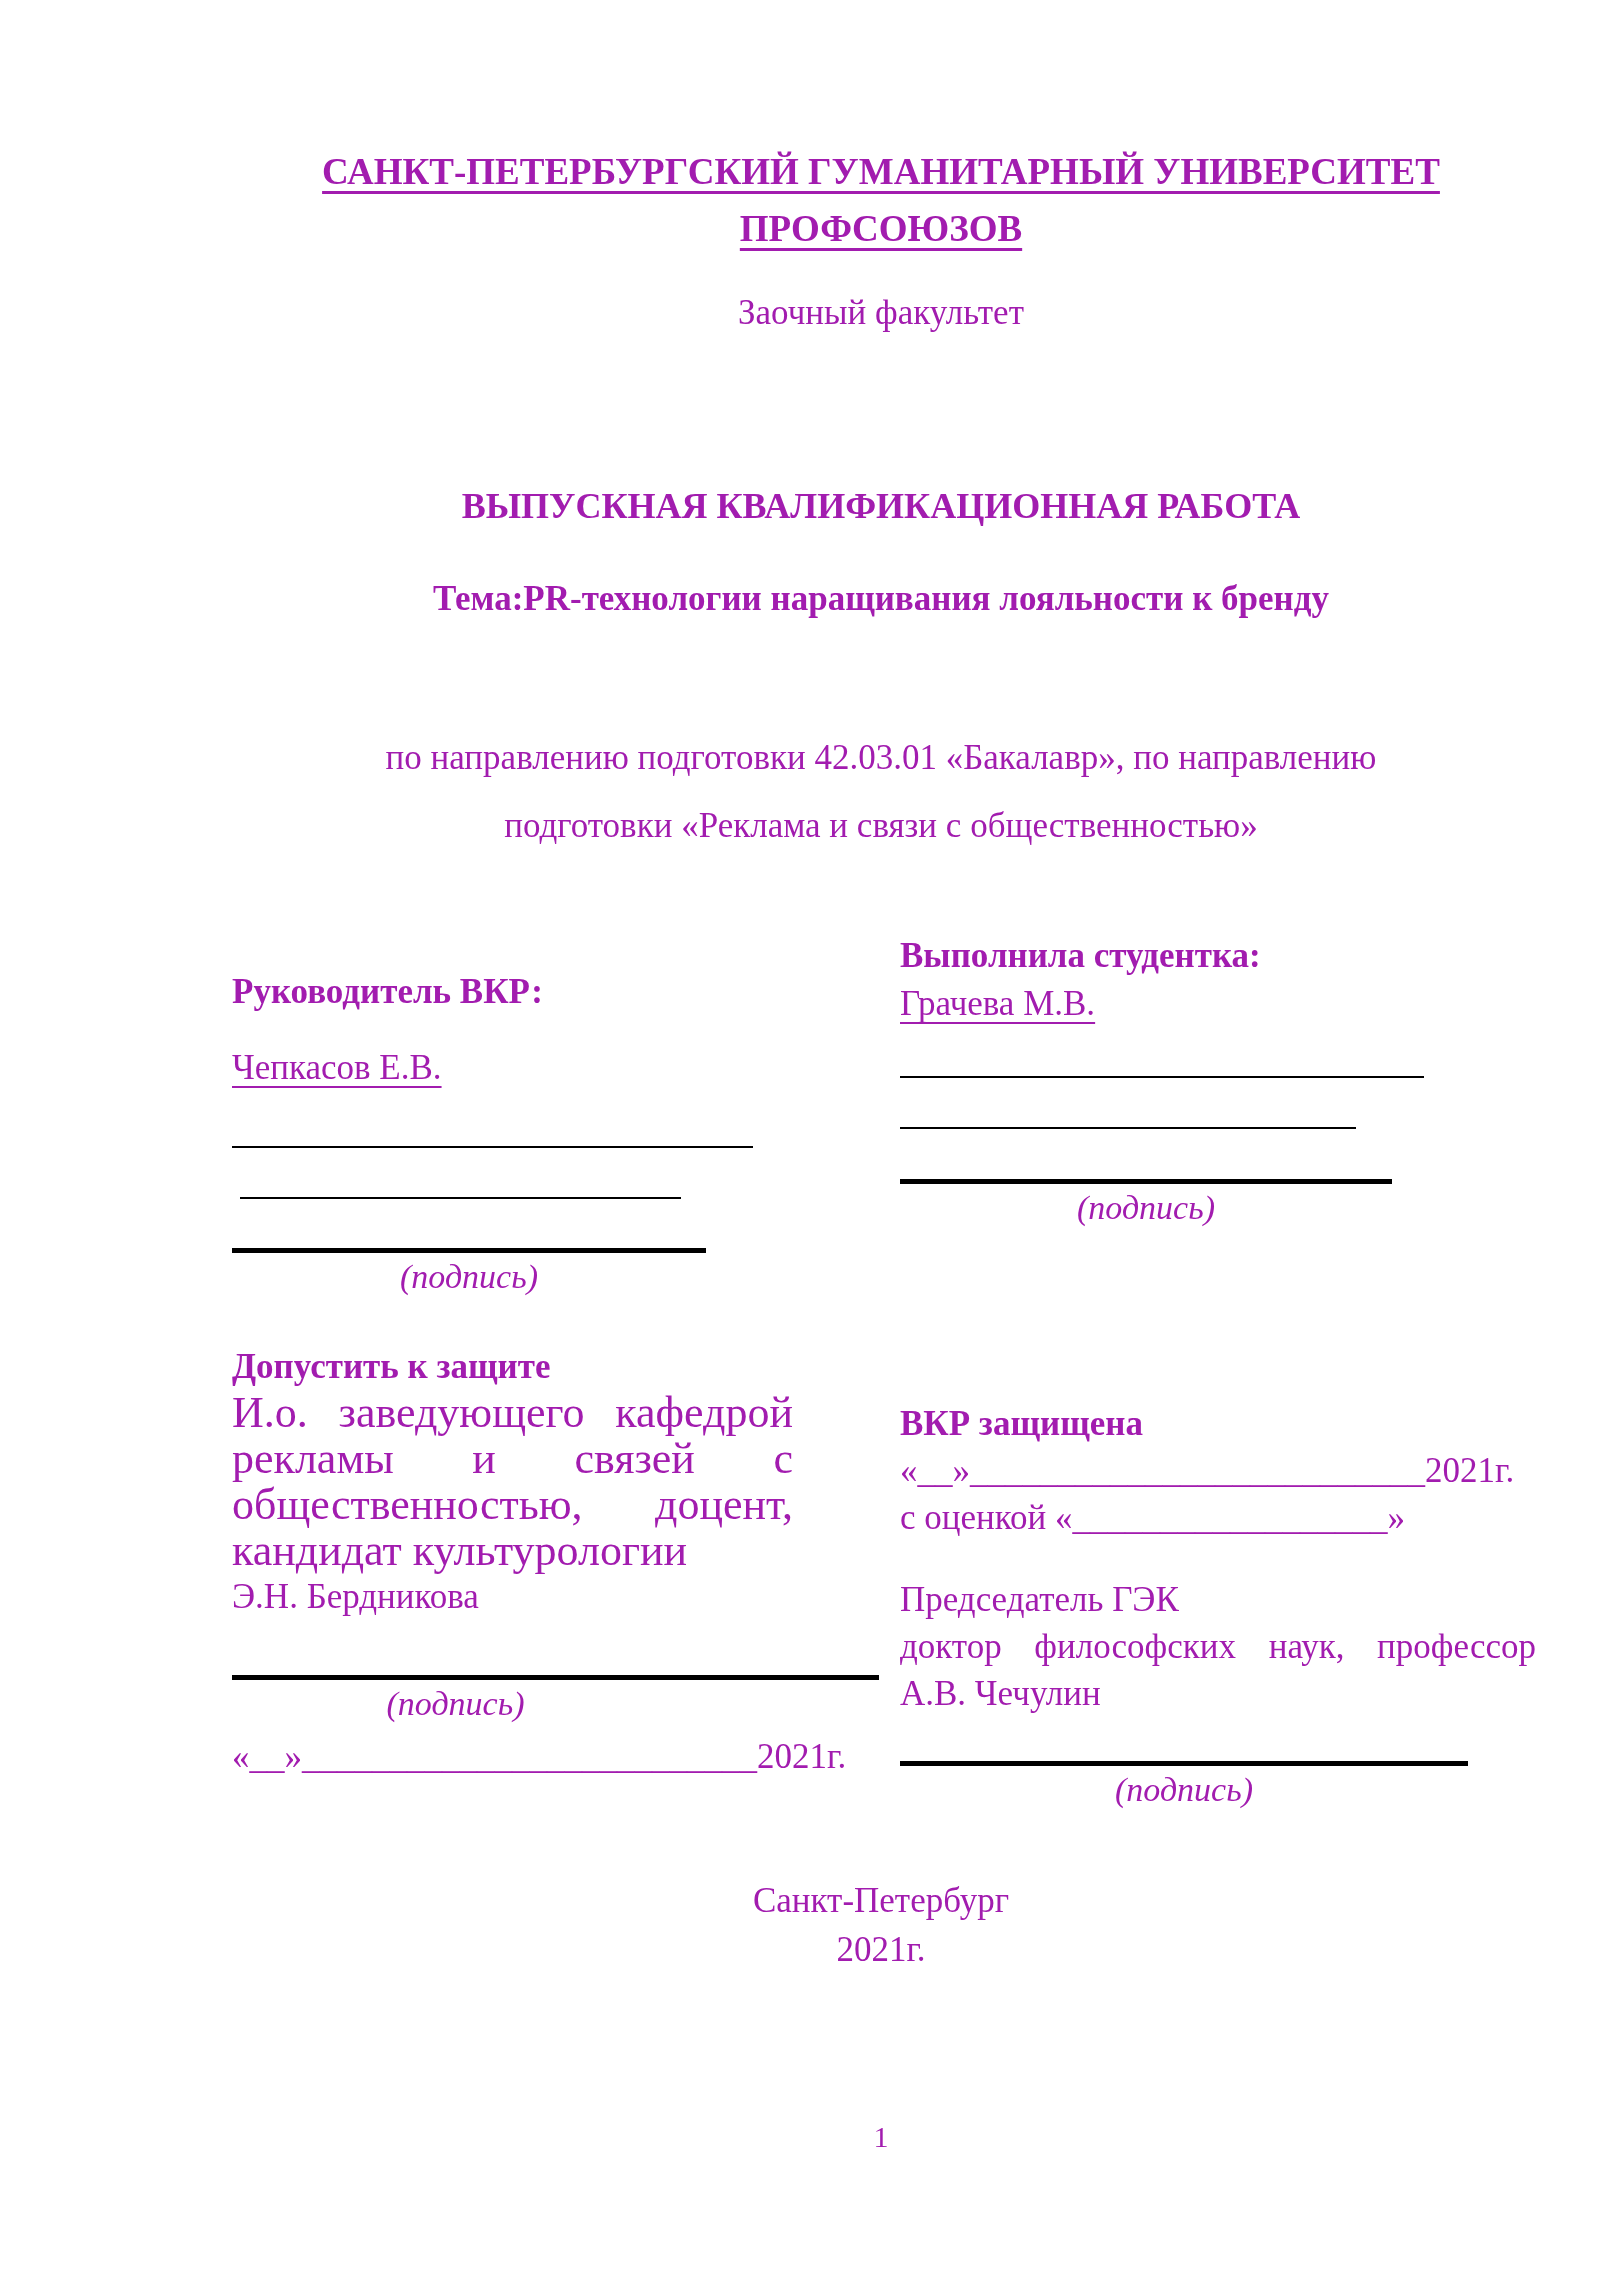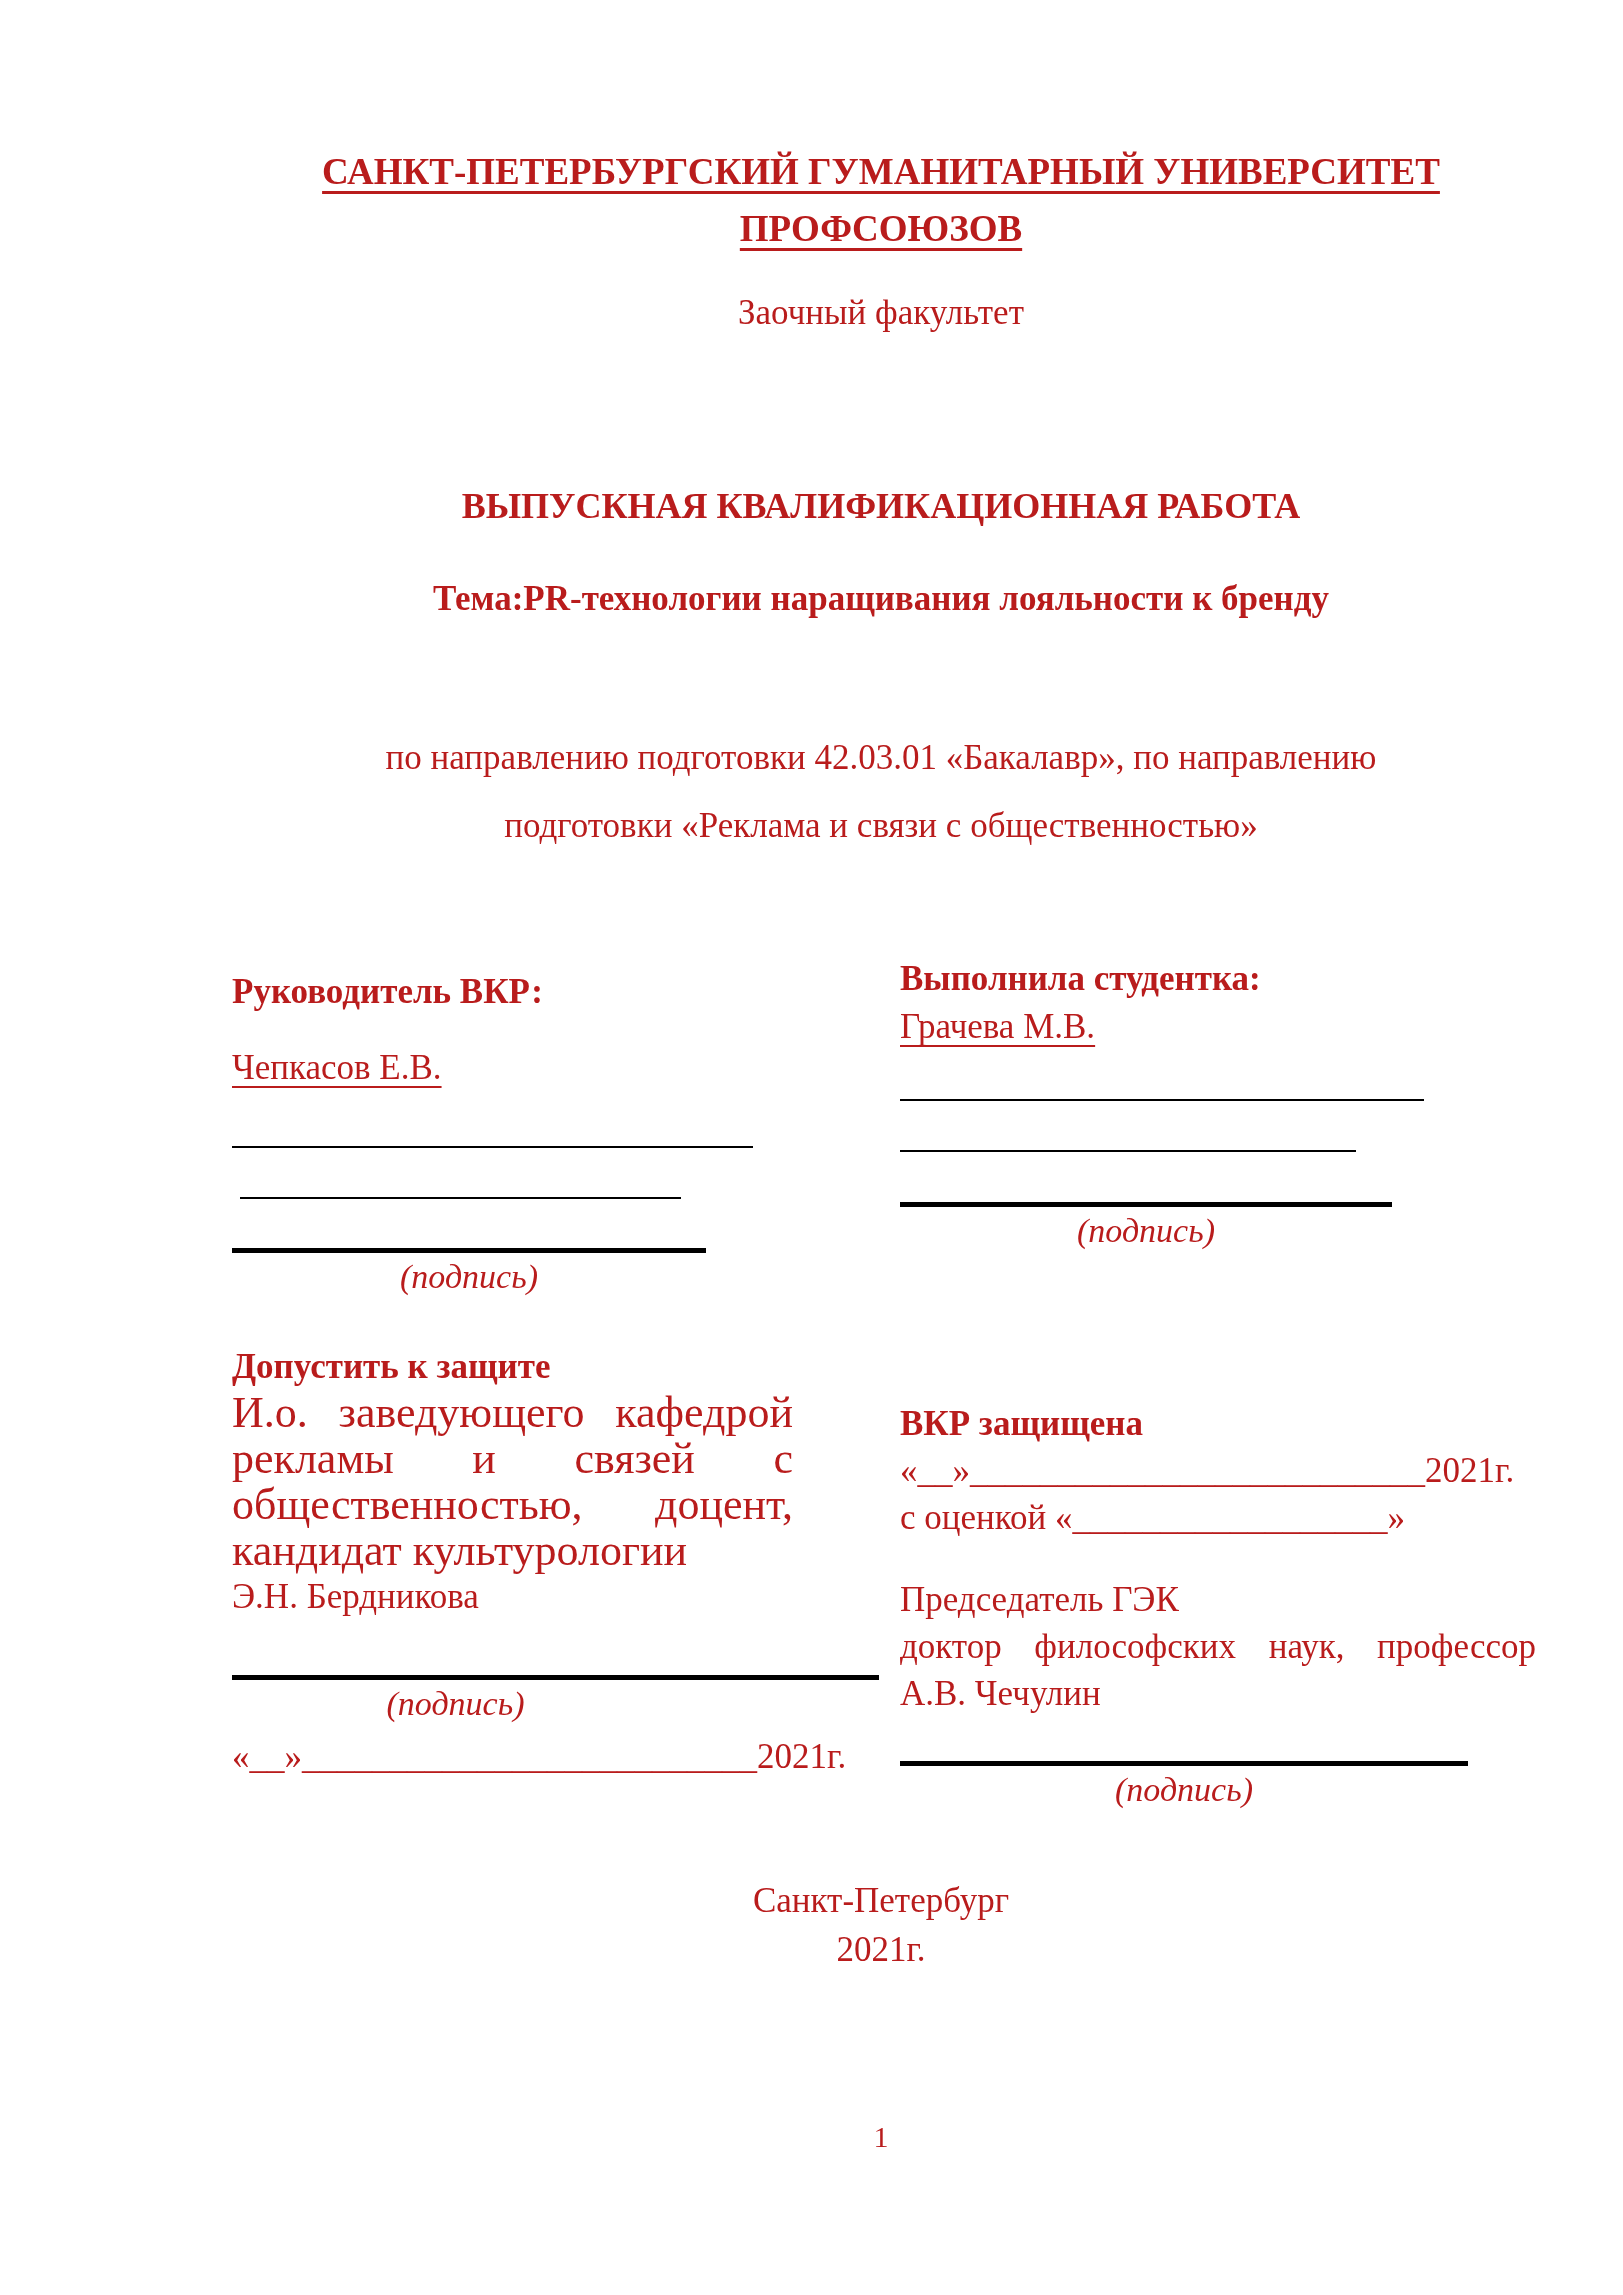--- a/index.html
+++ b/index.html
@@ -1,21 +1,21 @@
 <!DOCTYPE html>
 <html style="font-size:12.6px"><head>
 <meta charset="utf-8">
 <style>
   html,body{margin:0;padding:0;background:#ffffff;}
   .page{
     position:relative;
     width:1623px;
     height:2295px;
     background:#ffffff;
-    color:#b91c1c;
+    color:#a21caf;
     font-family:"Liberation Serif", serif;
     overflow:hidden;
   }
   
   .center-block{position:absolute;left:232px;width:1298px;text-align:center;}
   .title-line{
     font-size:37px;font-weight:bold;line-height:57px;
     text-decoration:underline;text-decoration-thickness:3.1px;
     text-underline-offset:7px;text-decoration-skip-ink:none;
   }
@@ -42,21 +42,21 @@
 
   
   .sup-col{position:absolute;left:232px;top:972px;width:652px;}
   .sup-name{margin-top:36px;}
   .sup-line1{width:521px;margin-top:58px;}
   .sup-line2{width:441px;margin-left:7.9px;margin-top:49px;}
   .sup-thick{width:474px;margin-top:49px;}
   .sup-sign{width:474px;}
 
   
-  .stu-col{position:absolute;left:900px;top:959px;width:667px;}
+  .stu-col{position:absolute;left:900px;top:936px;width:667px;}
   .stu-name{margin-top:7.9px;}
   .stu-line1{width:524px;margin-top:52px;}
   .stu-line2{width:456px;margin-top:49px;}
   .stu-thick{width:492px;margin-top:50px;}
   .stu-sign{width:492px;}
 
   
   .admit-col{position:absolute;left:232px;top:1344px;width:652px;}
   .admit-heading{line-height:46px;}
   .admit-para{width:561px;font-size:44px;line-height:46px;text-align:justify;}

